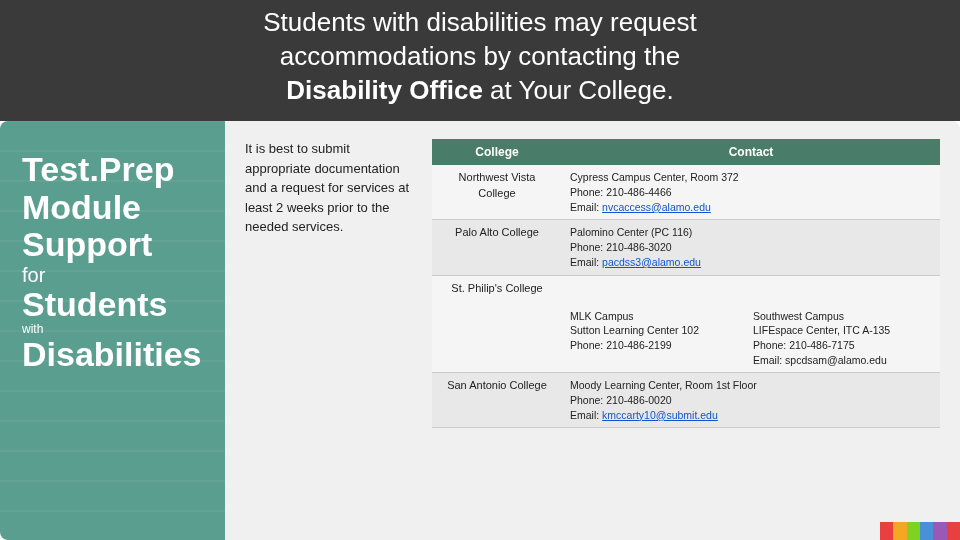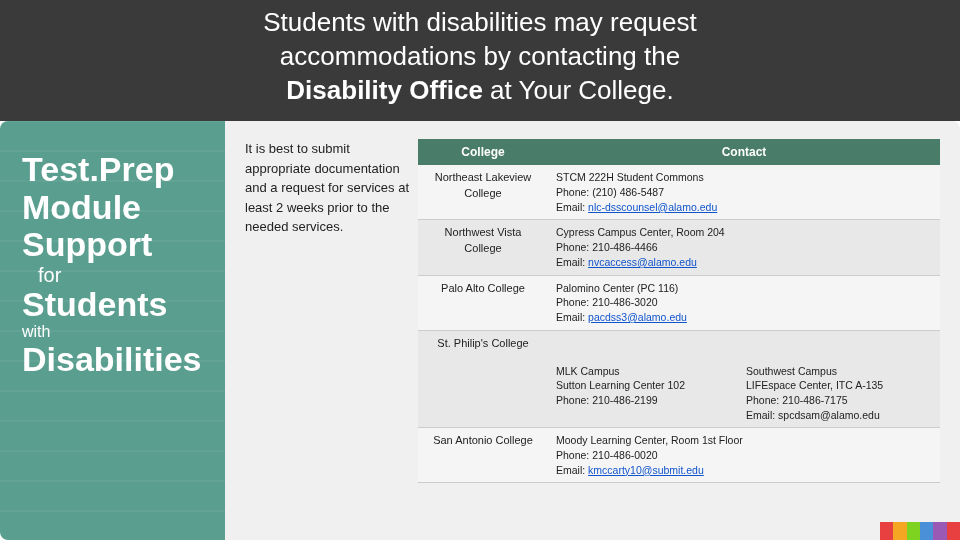--- a/index.html
+++ b/index.html
@@ -64,34 +64,33 @@
     }
     .sidebar-title {
       color: white;
       font-size: 34px;
       font-weight: bold;
       line-height: 1.1;
     }
     .sidebar-title .for-text {
       font-size: 20px;
       font-weight: normal;
-      margin-left: 16px;
     }
     .sidebar-title .with-text {
-      font-size: 16px;
+      font-size: 12px;
       font-weight: normal;
     }
 
     
     .content {
       flex: 1;
       background: #f0f0f0;
       display: flex;
       padding: 18px 20px 10px 20px;
-      gap: 8px;
+      gap: 22px;
       justify-content: center;
     }
 
     
     .description {
       width: 165px;
       flex-shrink: 0;
       font-size: 13px;
       color: #222;
       line-height: 1.5;
@@ -203,27 +202,23 @@
     <div class="table-wrap">
       <table>
         <thead>
           <tr>
             <th>College</th>
             <th>Contact</th>
           </tr>
         </thead>
         <tbody id="table-body">
 
-        <tr>
-              <td>Northeast Lakeview College</td>
-              <td class="contact-cell"><span>STCM 222H Student Commons</span><br><span>Phone: (210) 486-5487</span><br><span>Email: </span><a href="#" class="link">nlc-dsscounsel@alamo.edu</a></td>
-            </tr>
             <tr>
               <td>Northwest Vista College</td>
-              <td class="contact-cell"><span>Cypress Campus Center, Room 204</span><br><span>Phone: 210-486-4466</span><br><span>Email: </span><a href="#" class="link">nvcaccess@alamo.edu</a></td>
+              <td class="contact-cell"><span>Cypress Campus Center, Room 372</span><br><span>Phone: 210-486-4466</span><br><span>Email: </span><a href="#" class="link">nvcaccess@alamo.edu</a></td>
             </tr>
             <tr>
               <td>Palo Alto College</td>
               <td class="contact-cell"><span>Palomino Center (PC 116)</span><br><span>Phone: 210-486-3020</span><br><span>Email: </span><a href="#" class="link">pacdss3@alamo.edu</a></td>
             </tr>
             <tr>
               <td>St. Philip's College</td>
               <td class="contact-cell">
                 <div class="contact-split">
                   <div>MLK Campus<br>Sutton Learning Center 102<br>Phone: 210-486-2199</div>

